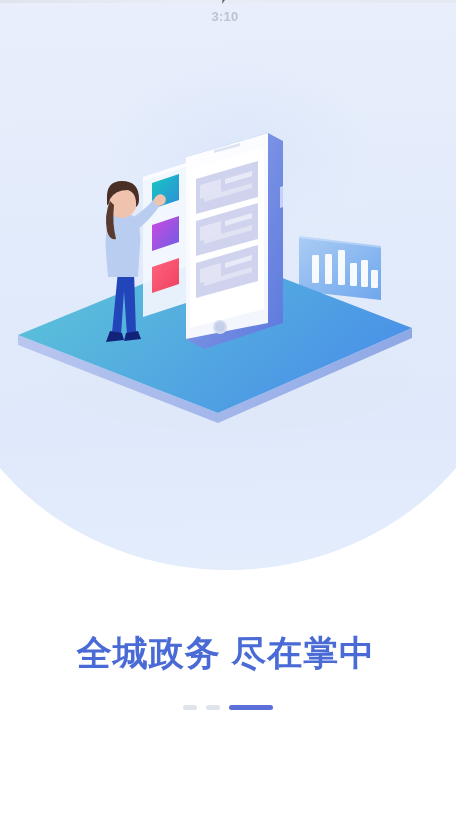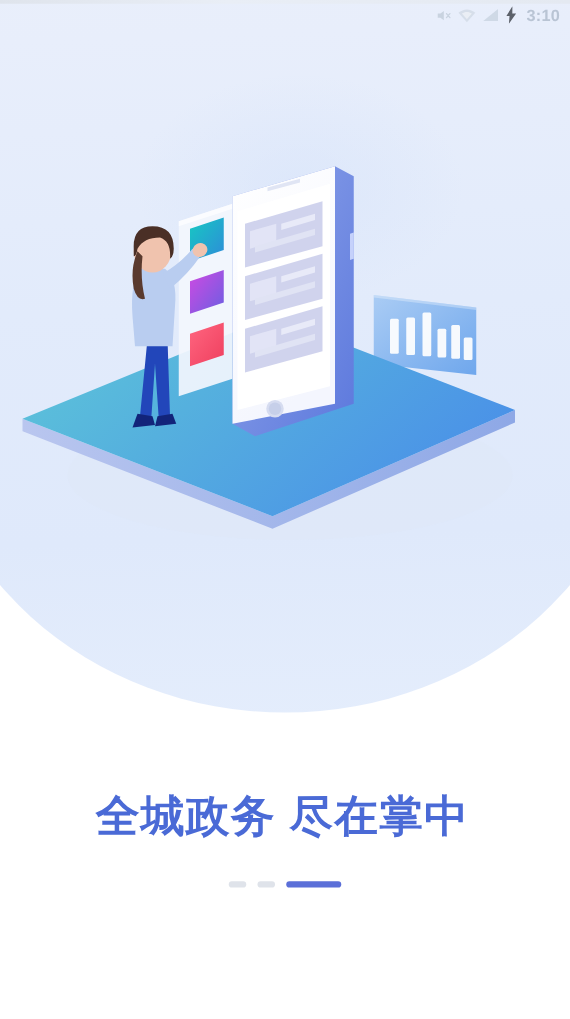--- a/index.html
+++ b/index.html
@@ -60,20 +60,21 @@
     left: 0; top: 0;
     width: 456px;
     height: 24px;
     display: flex;
     align-items: center;
     justify-content: flex-end;
     padding-right: 8px;
     box-sizing: border-box;
     gap: 5px;
     z-index: 10;
+    flex-direction: column;
   }
   .sb-icon { display: block; opacity: 0.80; }
   .sb-time {
     font-size: 13px;
     font-weight: bold;
     color: #b9c4d4;
     letter-spacing: 0.2px;
     margin-left: 2px;
   }
 

